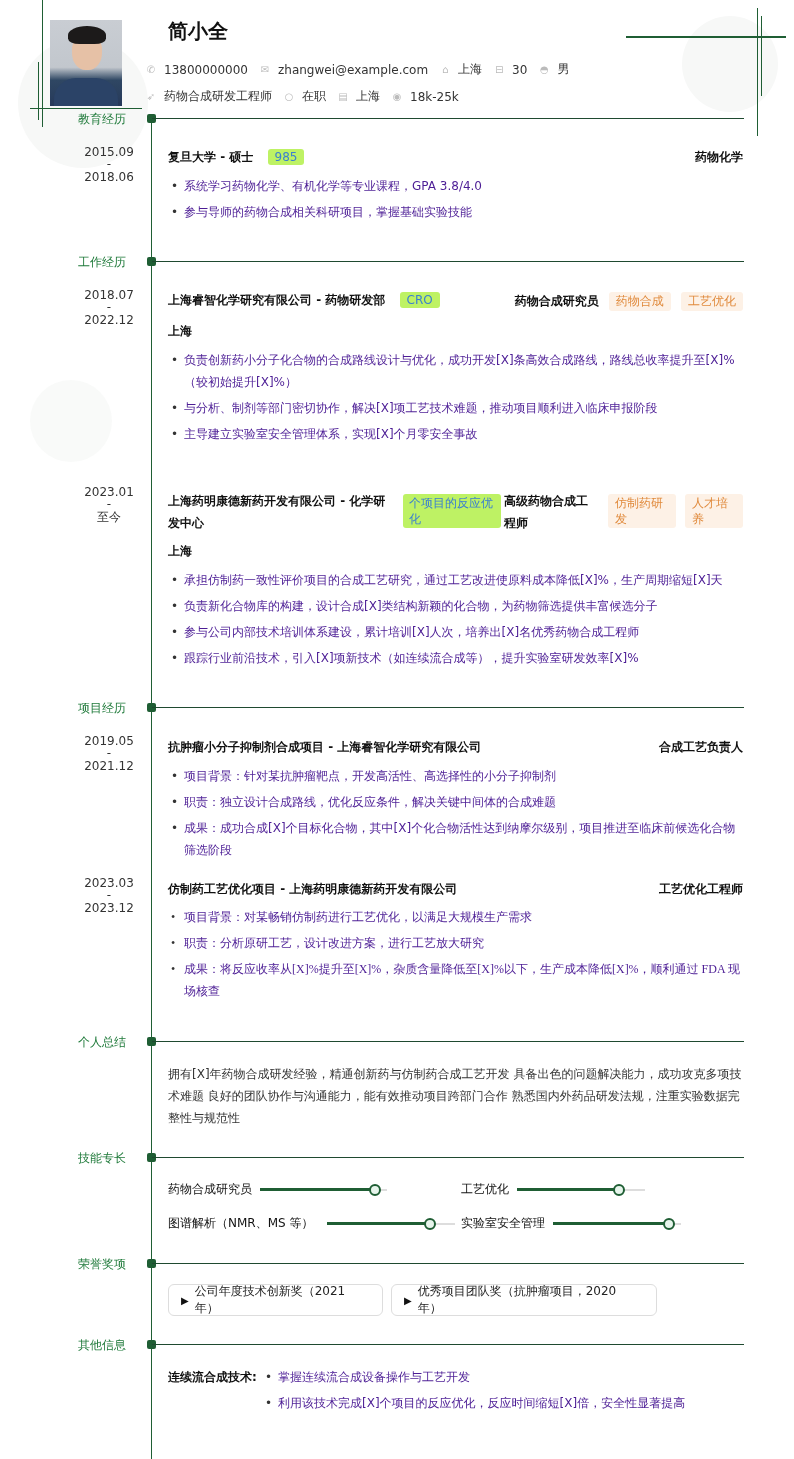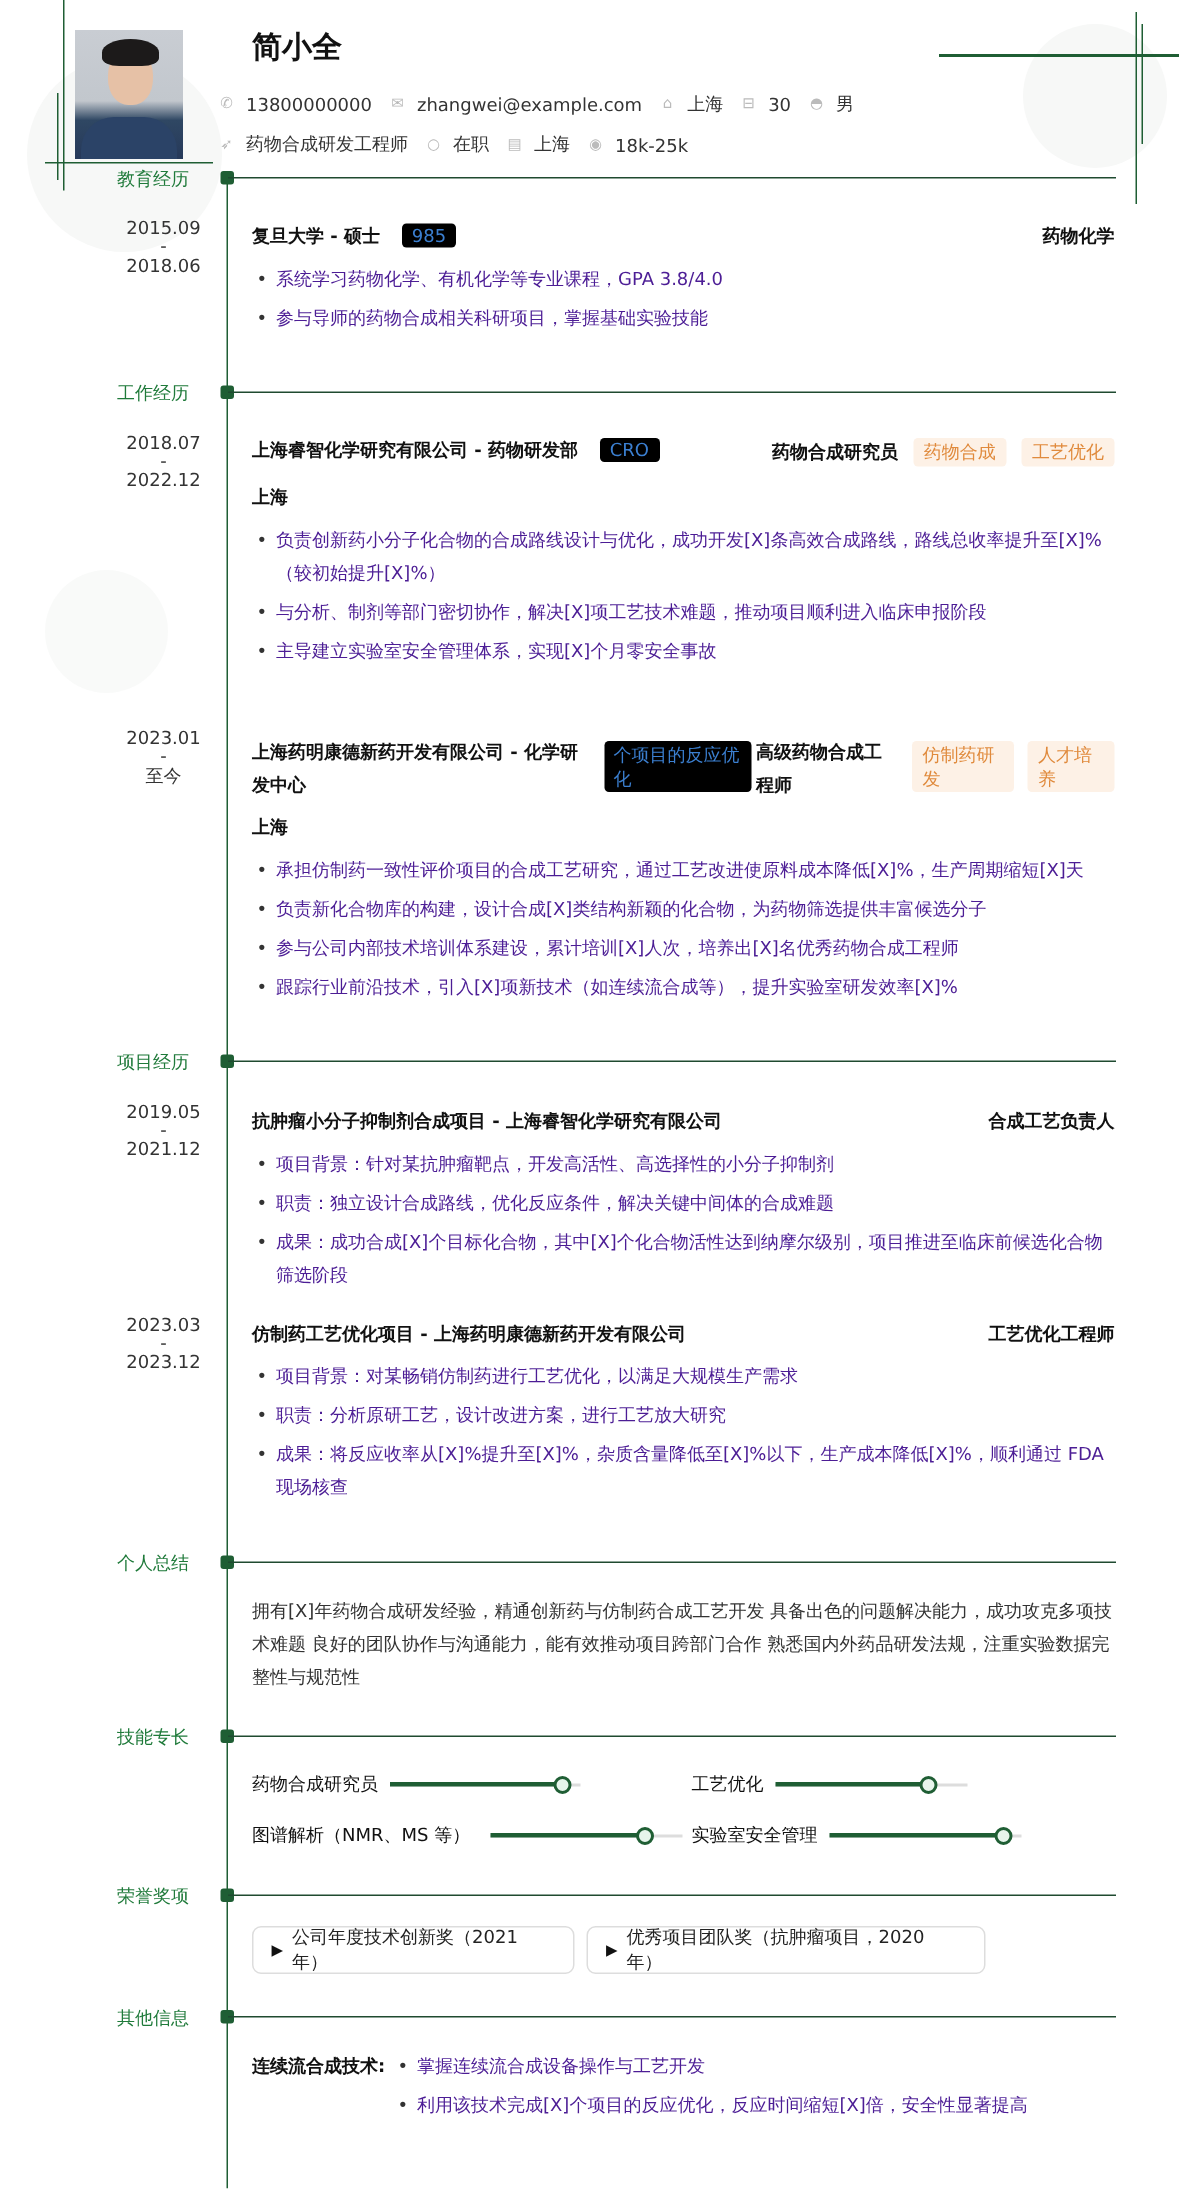--- a/index.html
+++ b/index.html
@@ -25,21 +25,21 @@
   .sec-head { position: absolute; left: 0; width: 789px; height: 14px; }
   .sec-head .lbl { position: absolute; right: 663px; top: -1px; font-size: 12px; color: #1f7a3a; white-space: nowrap; }
   .sec-head .dot { position: absolute; left: 147px; top: 2px; width: 9px; height: 9px; background: #1f5e34; border-radius: 2px; }
   .sec-head .hline { position: absolute; left: 152px; top: 6px; width: 592px; height: 1px; background: #1f4a30; }
   .date { position: absolute; width: 60px; left: 79px; text-align: center; font-size: 12px; color: #333; line-height: 11px; }
   .date div { height: 11px; }
   .date .d1, .date .d3 { height: 14px; line-height: 14px; }
   .entry-title { position: absolute; left: 168px; font-size: 12px; font-weight: bold; color: #111; }
   .right-text { position: absolute; right: 51px; font-size: 12px; font-weight: bold; color: #111; }
   .tag { display: inline-block; font-size: 12px; padding: 1px 7px; border-radius: 3px; font-weight: normal; }
-  .tag.blue { background: #000000; color: #3b7fd0; }
+  .tag.blue { background: #bef264; color: #3b7fd0; }
   .tag.orange { background: #fdf1e6; color: #e08a3c; }
   .bullets { position: absolute; left: 168px; width: 576px; font-size: 12px; color: #4c1d95; }
   .bullets li { list-style: none; position: relative; padding-left: 16px; line-height: 22px; margin-bottom: 4px; }
   .bullets li::before { content: "•"; position: absolute; left: 3px; top: 0; color: #333; }
   .loc { position: absolute; left: 168px; font-size: 12px; font-weight: bold; color: #111; }
   .summary { position: absolute; left: 168px; top: 1063px; width: 578px; font-size: 12px; line-height: 22px; color: #333; }
   .skill { position: absolute; display: flex; align-items: center; font-size: 12px; color: #111; }
   .skill .track { position: relative; height: 2px; background: #ddd; margin-left: 8px; }
   .skill .fill { position: absolute; left: 0; top: -0.5px; height: 3px; background: #1f5e34; }
   .skill .knob { position: absolute; top: -5px; width: 12px; height: 12px; border-radius: 50%; border: 2px solid #1f5e34; background: #e7f5ec; }
@@ -177,21 +177,21 @@
   <li>成果：成功合成[X]个目标化合物，其中[X]个化合物活性达到纳摩尔级别，项目推进至临床前候选化合物筛选阶段</li>
 </ul>
 
 <div class="date" style="top:876px;">
   <div class="d1">2023.03</div>
     <div>-</div>
     <div class="d3">2023.12</div>
 </div>
 <div class="entry-title" style="top:881px;">仿制药工艺优化项目 - 上海药明康德新药开发有限公司</div>
 <div class="right-text" style="top:881px;">工艺优化工程师</div>
-<ul class="bullets" style="top:906px;">
+<ul class="bullets" style="top:906px;font-family:Liberation Serif, serif;">
   <li>项目背景：对某畅销仿制药进行工艺优化，以满足大规模生产需求</li>
   <li>职责：分析原研工艺，设计改进方案，进行工艺放大研究</li>
   <li>成果：将反应收率从[X]%提升至[X]%，杂质含量降低至[X]%以下，生产成本降低[X]%，顺利通过 FDA 现场核查</li>
 </ul>
 
 <div class="sec-head" style="top:1035px;">
   <span class="lbl">个人总结</span>
   <span class="dot"></span>
   <span class="hline"></span>
 </div>

